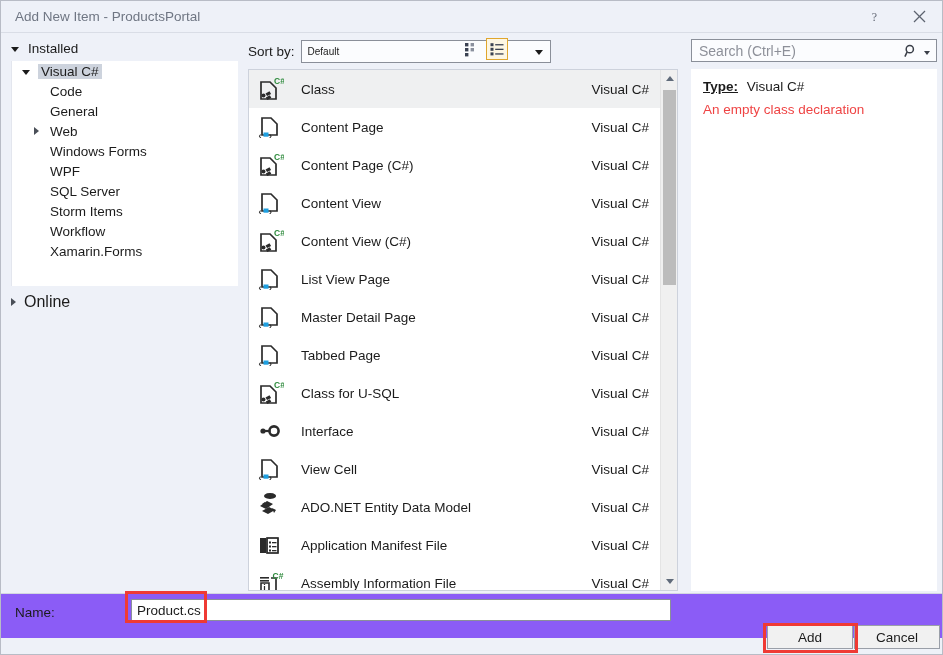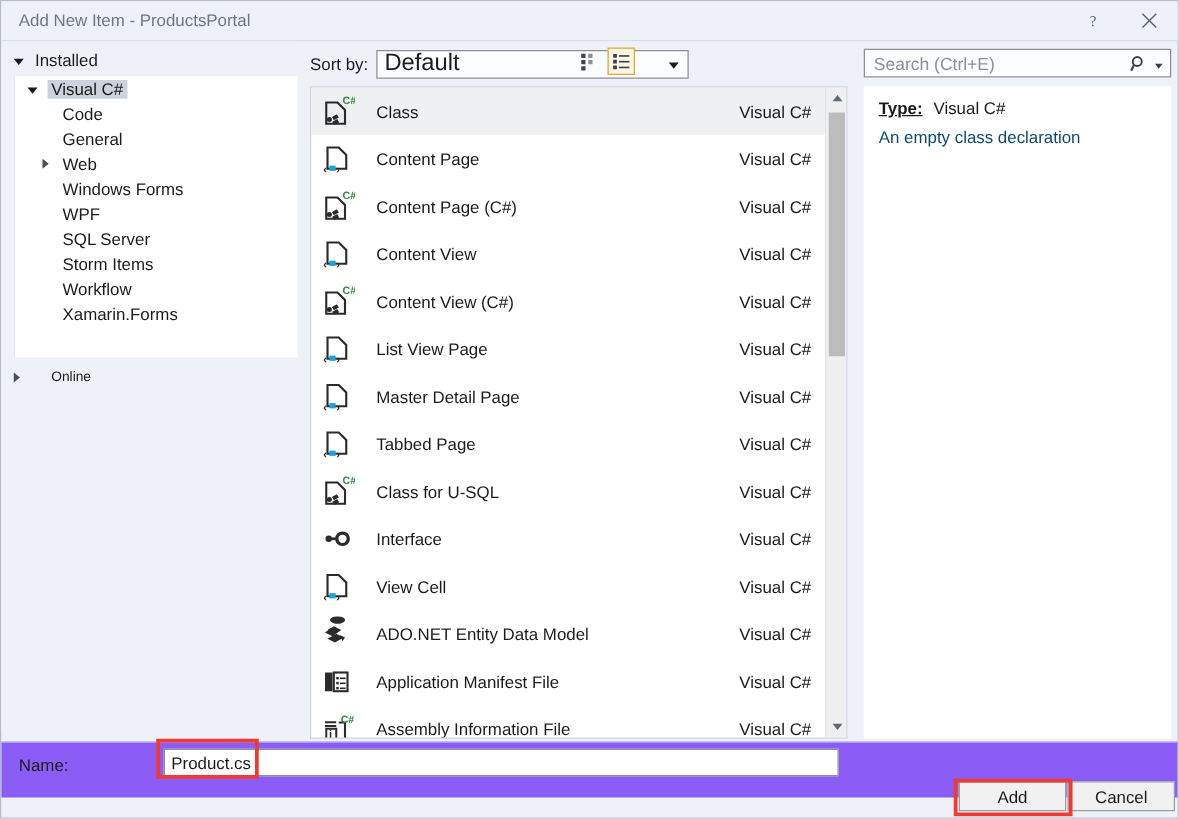--- a/index.html
+++ b/index.html
@@ -85,37 +85,37 @@
     height: 20px; display: flex; align-items: center;
     font-size: 13.5px; color: #1b1b1b; white-space: nowrap;
   }
   .tree-row .label { display: inline-block; padding: 0 3px; }
   .tree-row.selected .label { background: #cdd3dd; }
   #online-row {
     position: absolute; left: 0; top: 258px;
     width: 237px; height: 22px;
     display: flex; align-items: center;
     padding-left: 10px;
-    font-size: 11px; color: #1b1b1b; gap: 17px;
+    font-size: 16px; color: #1b1b1b;
   }
 
   
   #sortbar {
     position: absolute; left: 247px; top: 38px;
     width: 430px; height: 24px;
     display: flex; align-items: center;
   }
   #sortby-label { font-size: 13.5px; color: #1b1b1b; margin-right: 6px; }
   #sortby-select {
     width: 250px; height: 23px;
     background: #fbfcfe;
     border: 1px solid #8a8f99;
     display: flex; align-items: center;
     padding-left: 6px;
-    font-size: 19px; color: #1b1b1b;
+    font-size: 10px; color: #1b1b1b;
     position: relative;
   }
   #sortby-arrow {
     position: absolute; right: 7px; top: 9px;
     width: 0; height: 0;
     border-left: 4px solid transparent;
     border-right: 4px solid transparent;
     border-top: 5px solid #1b1b1b;
   }
   .viewtoggle {
@@ -219,21 +219,21 @@
   }
   #detail-type-row {
     position: absolute; left: 12px; top: 10px;
     font-size: 13.5px; color: #1b1b1b;
     white-space: nowrap;
   }
   #detail-type-label { font-weight: bold; text-decoration: underline; }
   #detail-type-value { margin-left: 5px; }
   #detail-desc {
     position: absolute; left: 12px; top: 33px;
-    font-size: 13.5px; color: #0c4a6e;
+    font-size: 13.5px; color: #ef4444;
     white-space: nowrap;
   }
 
   
   #bottom-bar {
     position: absolute; left: 0; top: 592px;
     width: 943px; height: 45px;
     background: #8b5cf6;
     border-top: 1px solid #d3d7e0;
   }

